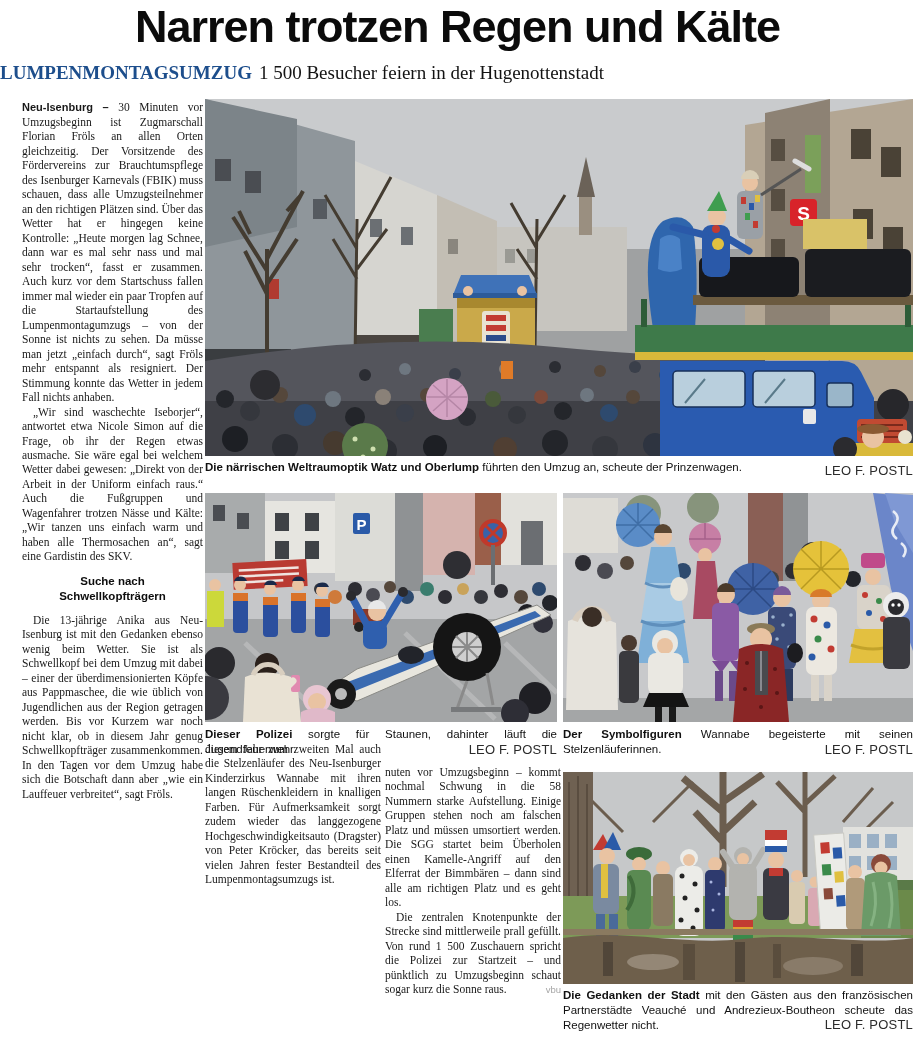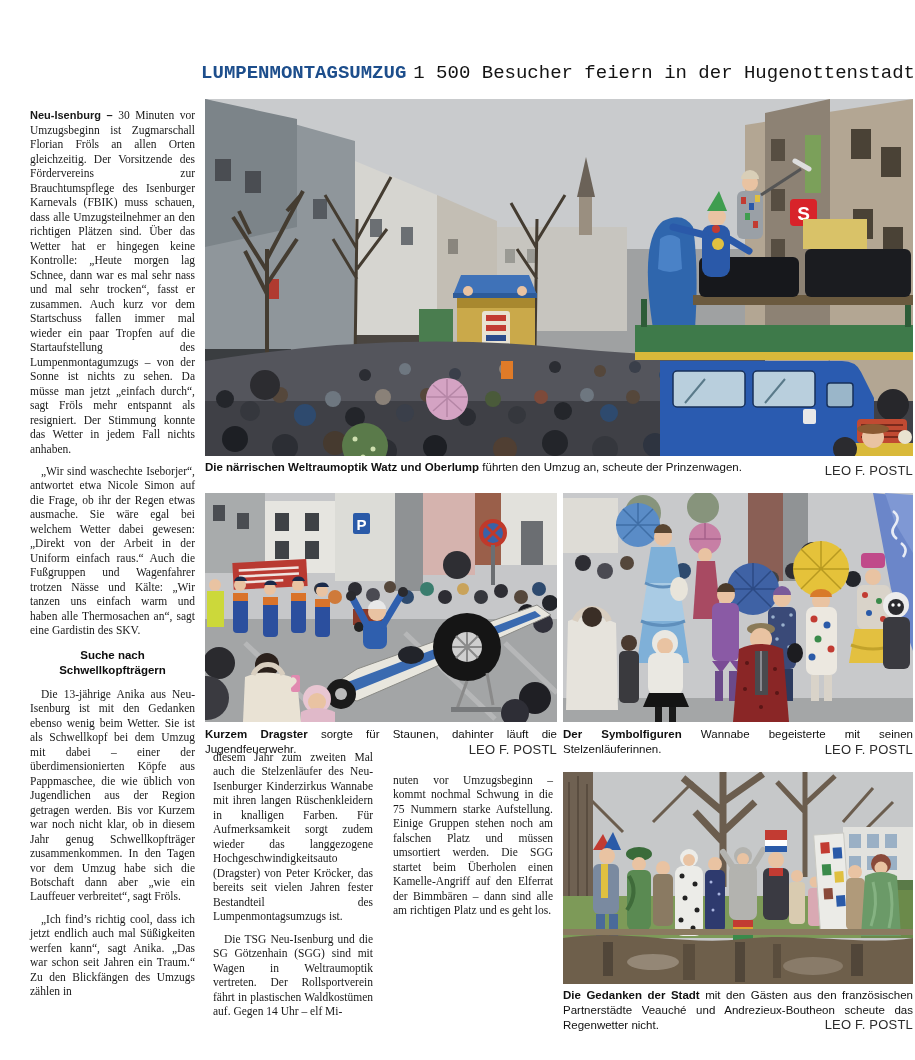--- a/index.html
+++ b/index.html
@@ -1,26 +1,26 @@
 <!DOCTYPE html>
 <html><head>
 <meta charset="utf-8">
 <style>
   html,body{margin:0;padding:0;background:#e9e9e9}
   .page{position:relative;width:915px;height:1060px;background:#ffffff;overflow:hidden;
         font-family:"Liberation Serif",serif;}
   .headline{position:absolute;left:0;top:3px;width:100%;margin:0;text-align:center;
         font-family:"Liberation Sans",sans-serif;font-weight:bold;font-size:45px;
         line-height:1.05;letter-spacing:-1px;color:#0b0b0b}
-  .deck{position:absolute;left:0;top:62px;width:100%;text-align:right;
-        font-family:Liberation Mono, monospace;font-size:19px;line-height:1.2}
+  .deck{position:absolute;left:0;top:62px;width:100%;text-align:left;
+        font-family:Liberation Serif, serif;font-size:19px;line-height:1.2}
   .kicker{font-weight:bold;color:#1d4e8c;margin-right:7px}
   .subtitle{color:#131313}
   .col{position:absolute;text-align:justify;font-size:11.5px;line-height:1.26;color:#181818}
-  .col p{margin:8px}
+  .col p{margin:0}
   .col p.ind{text-indent:11px}
   .dateline{font-family:"Liberation Sans",sans-serif;font-weight:bold;font-size:11px}
   .crosshead{font-family:"Liberation Sans",sans-serif;font-weight:bold;font-size:11.5px;
         text-align:center;margin:10px 4px 9px;line-height:1.3;color:#0d0d0d}
   .photo{position:absolute;overflow:hidden;background:#b9babb}
   .photo svg{display:block;width:100%;height:100%}
   .caption{position:absolute;font-family:"Liberation Sans",sans-serif;font-size:11.5px;
         line-height:1.32;color:#101010;text-align:justify}
   .cap-bold{font-weight:bold}
   .credit{position:absolute;right:0;font-size:13px;color:#2b2b2b;letter-spacing:.2px;
@@ -40,31 +40,31 @@
   .cap2{left:205px;top:727px;width:352px;height:32px}
   .cap3{left:563px;top:727px;width:350px;height:32px}
   .photo-group{left:563px;top:772px;width:350px;height:212px}
   .cap4{left:563px;top:988px;width:350px;height:46px}
 </style>
 </head>
 <body>
 
 <div class="page">
 
+  <h1 class="headline">Narren trotzen Regen und Kälte</h1>
 
   <div class="deck">
     <span class="kicker">LUMPENMONTAGSUMZUG</span><span class="subtitle">1 500 Besucher feiern in der Hugenottenstadt</span>
   </div>
 
   <div class="col col1">
     <p class="lead"><b class="dateline">Neu-Isenburg –</b> <span>30 Minuten vor Umzugsbeginn ist Zugmarschall Florian Fröls an allen Orten gleichzeitig. Der Vorsitzende des Fördervereins zur Brauchtumspflege des Isenburger Karnevals (FBIK) muss schauen, dass alle Umzugsteilnehmer an den richtigen Plätzen sind. Über das Wetter hat er hingegen keine Kontrolle: „Heute morgen lag Schnee, dann war es mal sehr nass und mal sehr trocken“, fasst er zusammen. Auch kurz vor dem Startschuss fallen immer mal wieder ein paar Tropfen auf die Startaufstellung des Lumpenmontagumzugs – von der Sonne ist nichts zu sehen. Da müsse man jetzt „einfach durch“, sagt Fröls mehr entspannt als resigniert. Der Stimmung konnte das Wetter in jedem Fall nichts anhaben.</span></p>
     <p class="ind">„Wir sind waschechte Iseborjer“, antwortet etwa Nicole Simon auf die Frage, ob ihr der Regen etwas ausmache. Sie wäre egal bei welchem Wetter dabei gewesen: „Direkt von der Arbeit in der Uniform einfach raus.“ Auch die Fußgruppen und Wagenfahrer trotzen Nässe und Kälte: „Wir tanzen uns einfach warm und haben alle Thermosachen an“, sagt eine Gardistin des SKV.</p>
     <h3 class="crosshead">Suche nach Schwellkopfträgern</h3>
     <p class="ind">Die 13-jährige Anika aus Neu-Isenburg ist mit den Gedanken ebenso wenig beim Wetter. Sie ist als Schwellkopf bei dem Umzug mit dabei – einer der überdimensionierten Köpfe aus Pappmaschee, die wie üblich von Jugendlichen aus der Region getragen werden. Bis vor Kurzem war noch nicht klar, ob in diesem Jahr genug Schwellkopfträger zusammenkommen. In den Tagen vor dem Umzug habe sich die Botschaft dann aber „wie ein Lauffeuer verbreitet“, sagt Fröls.</p>
-    <p class="ind">„Ich find’s richtig cool, dass ich jetzt endlich auch mal Süßigkeiten werfen kann“, sagt Anika. „Das war schon seit Jahren ein Traum.“ Zu den Blickfängen des Umzugs zählen in</p>
   </div>
 
   <div class="photo photo-main">
     <svg viewBox="0 0 708 357" preserveAspectRatio="none">
       <rect width="708" height="357" fill="#c9cbcd"></rect>
       <rect y="150" width="708" height="207" fill="#9fa1a2"></rect>
 
       <polygon points="0,0 150,42 150,252 0,272" fill="#8f969b"></polygon>
       <polygon points="0,0 92,20 92,128 0,148" fill="#7c8489"></polygon>
       <polygon points="150,62 232,96 232,246 150,253" fill="#d6d5d0"></polygon>
@@ -464,35 +464,35 @@
         <polygon points="86,200 120,200 126,214 80,214" fill="#141414"></polygon>
         <rect x="92" y="214" width="7" height="15" fill="#1a1a1a"></rect>
           <rect x="106" y="214" width="7" height="15" fill="#1a1a1a"></rect>
         <rect x="56" y="158" width="20" height="52" rx="5" fill="#3a3a3e"></rect>
           <circle cx="66" cy="150" r="8" fill="#4a3a30"></circle>
       </g>
     </svg>
   </div>
 
   <div class="caption cap2">
-    <span class="cap-bold">Kurzem Dragster</span><span> sorgte für Staunen, dahinter läuft die Jugendfeuerwehr.</span>
+    <span class="cap-bold">Dieser Polizei</span><span> sorgte für Staunen, dahinter läuft die Jugendfeuerwehr.</span>
     <span class="credit bottom">LEO F. POSTL</span>
   </div>
 
   <div class="caption cap3">
     <span class="cap-bold">Der Symbolfiguren</span><span> Wannabe begeisterte mit seinen Stelzenläuferinnen.</span>
     <span class="credit bottom">LEO F. POSTL</span>
   </div>
 
   <div class="col col2">
     <p>diesem Jahr zum zweiten Mal auch die Stelzenläufer des Neu-Isenburger Kinderzirkus Wannabe mit ihren langen Rüschenkleidern in knalligen Farben. Für Aufmerksamkeit sorgt zudem wieder das langgezogene Hochgeschwindigkeitsauto (Dragster) von Peter Kröcker, das bereits seit vielen Jahren fester Bestandteil des Lumpenmontagsumzugs ist.</p>
-    <p class="ind">Die TSG Neu-Isenburg und die SG Götzenhain (SGG) sind mit Wagen in Weltraumoptik vertreten. Der Rollsportverein fährt in plastischen Waldkostümen auf. Gegen 14 Uhr – elf Mi-</p>
   </div>
   <div class="col col3">
-    <p>nuten vor Umzugsbeginn – kommt nochmal Schwung in die 75 Nummern starke Aufstellung. Einige Gruppen stehen noch am falschen Platz und müssen umsortiert werden. Die SGG startet beim Überholen einen Kamelle-Angriff auf den Elferrat der Bimmbären – dann sind alle am richtigen Platz und es geht los.</p>
+    <p>nuten vor Umzugsbeginn – kommt nochmal Schwung in die 58 Nummern starke Aufstellung. Einige Gruppen stehen noch am falschen Platz und müssen umsortiert werden. Die SGG startet beim Überholen einen Kamelle-Angriff auf den Elferrat der Bimmbären – dann sind alle am richtigen Platz und es geht los.</p>
+    <p class="ind"><span>Die zentralen Knotenpunkte der Strecke sind mittlerweile prall gefüllt. Von rund 1 500 Zuschauern spricht die Polizei zur Startzeit – und pünktlich zu Umzugsbeginn schaut sogar kurz die Sonne raus.</span><span class="byline">vbu</span></p>
   </div>
 
   <div class="photo photo-group">
     <svg viewBox="0 0 350 212" preserveAspectRatio="none">
       <rect width="350" height="212" fill="#c6c8c9"></rect>
       <g stroke="#6b5d4e" fill="none">
         <path d="M160,115 L160,0 M160,40 L120,6 M160,30 L200,2 M160,70 L132,40 M160,60 L192,30" stroke-width="7"></path>
         <path d="M242,105 L242,0 M242,40 L214,10 M242,32 L272,4" stroke-width="5"></path>
         <path d="M60,60 L20,20 M90,50 L130,10 M280,50 L310,16 M300,60 L330,30" stroke-width="3"></path>
       </g>

